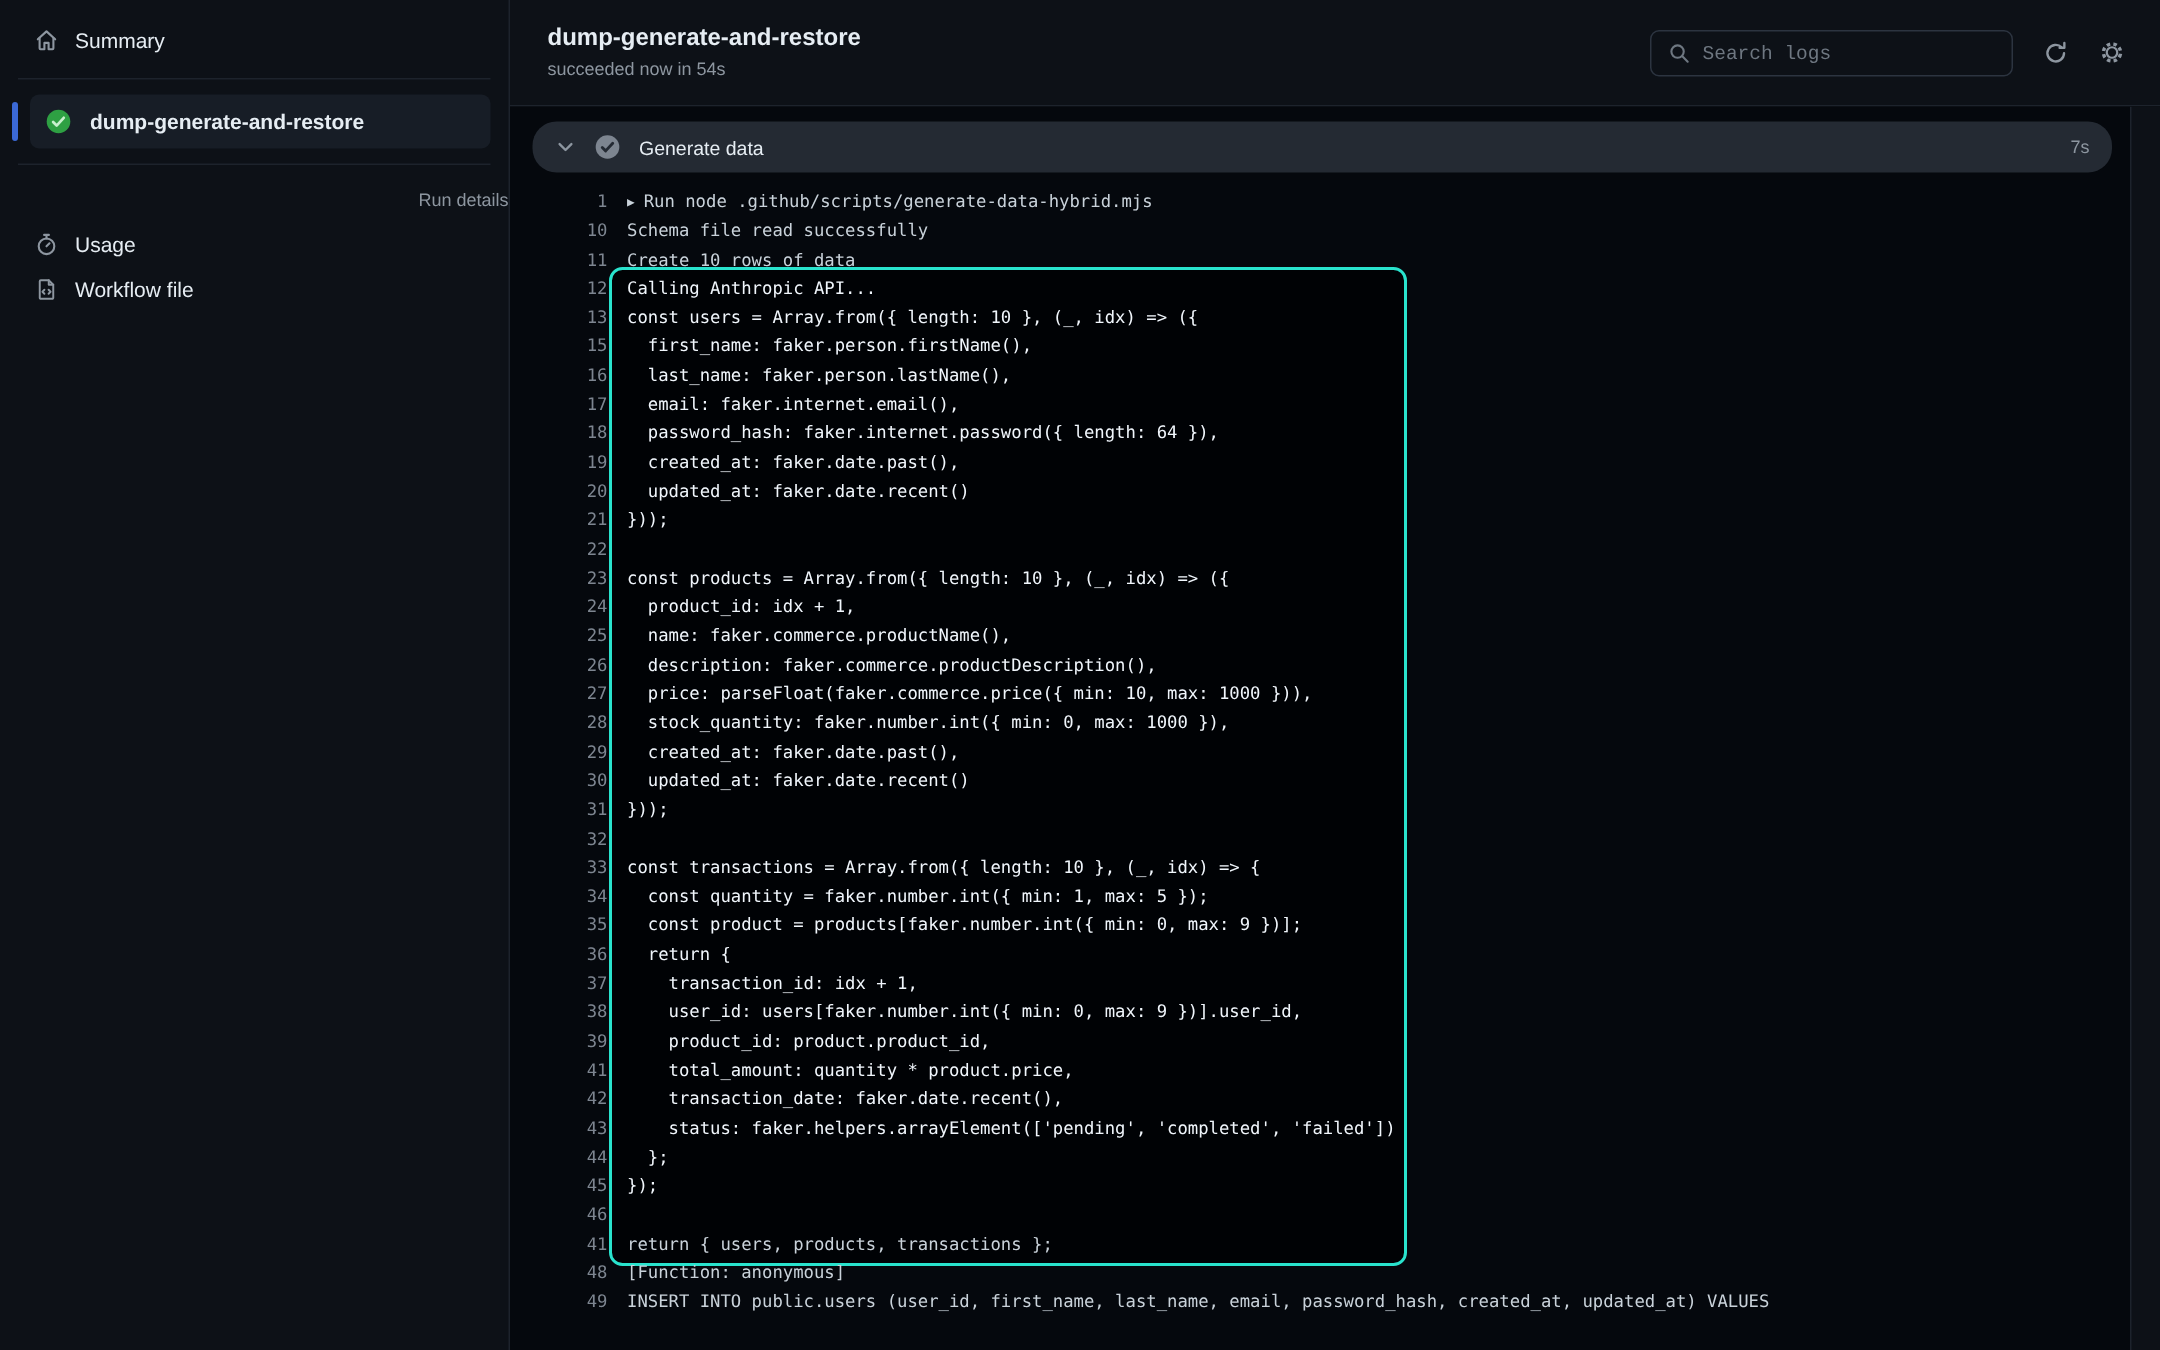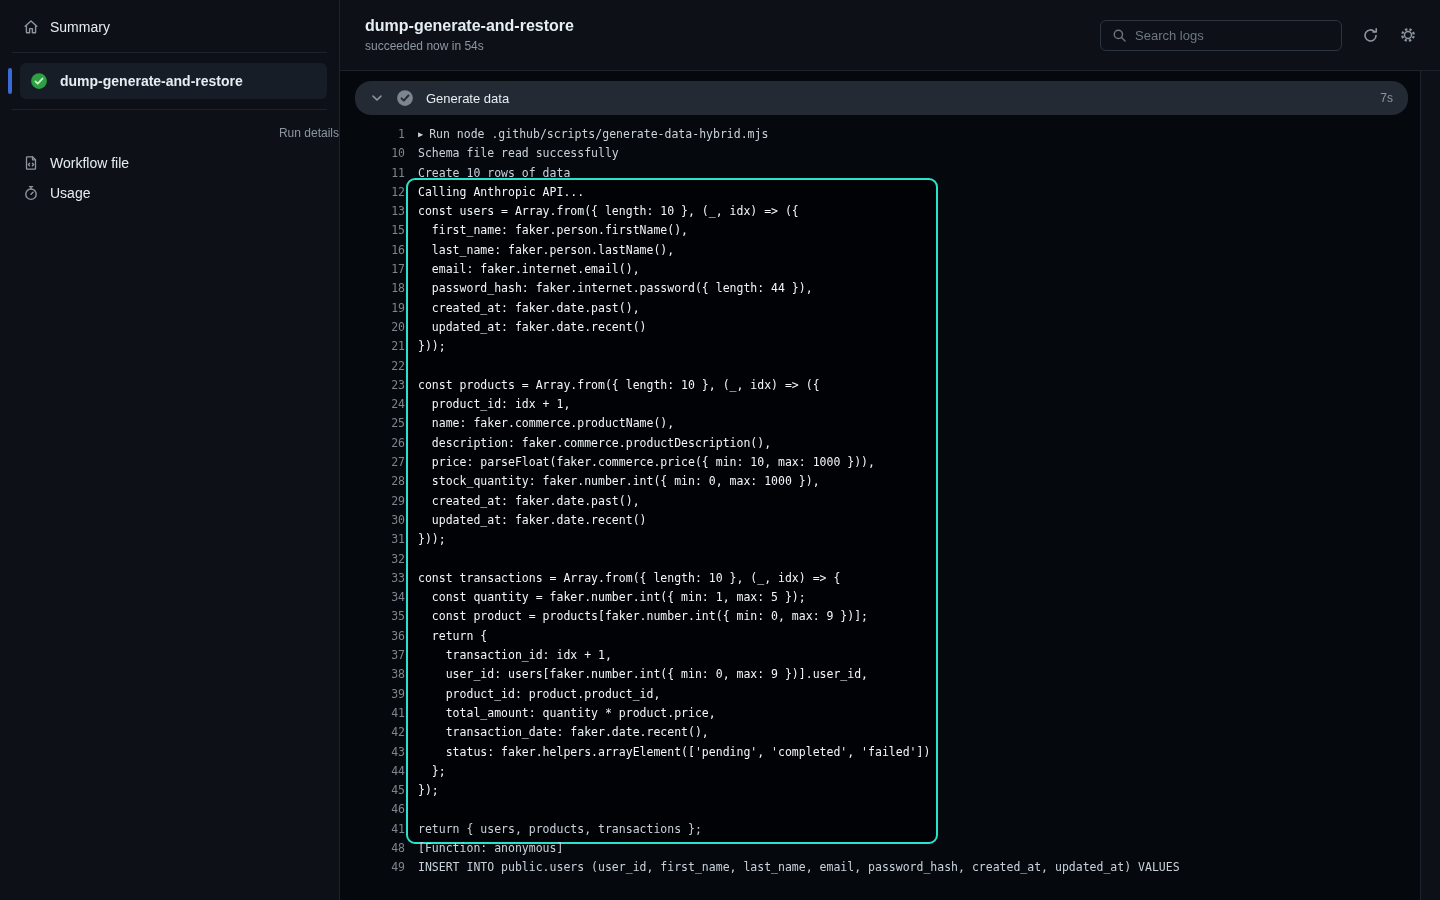--- a/index.html
+++ b/index.html
@@ -38,21 +38,21 @@
   .job-item .label{font-size:14px;font-weight:700;color:var(--text);}
   .check-green{width:18px;height:18px;flex:0 0 18px;}
 
   
   .main{flex:1;display:flex;flex-direction:column;height:100%;position:relative;}
   .main-header{height:71px;flex:0 0 71px;background:var(--page-bg);border-bottom:1px solid var(--border);
     display:flex;align-items:center;padding:0 22px 0 25px;}
   .title-block{display:flex;flex-direction:column;gap:4px;}
   .run-title{font-size:16px;font-weight:700;color:var(--text);}
   .run-subtitle{font-size:12px;color:var(--muted);}
-  .header-controls{margin-left:auto;display:flex;align-items:center;gap:18px;}
+  .header-controls{margin-left:auto;display:flex;align-items:center;gap:18px;font-family:Liberation Mono, monospace;}
   .search-box{display:flex;align-items:center;gap:8px;width:242px;height:31px;border:1px solid #2c3440;
     border-radius:6px;padding:0 10px;background:var(--page-bg);}
   .search-box input{flex:1;background:transparent;border:none;outline:none;color:var(--text);
     font-size:13px;font-family:inherit;}
   .search-box input::placeholder{color:var(--faint);}
   .icon-btn{width:20px;height:20px;color:var(--muted);display:inline-flex;align-items:center;
     justify-content:center;cursor:pointer;background:none;border:none;}
 
   
   .log-wrap{flex:1;display:flex;background:var(--log-bg);position:relative;overflow:hidden;}
@@ -106,37 +106,37 @@
         <span class="label">dump-generate-and-restore</span>
       </div>
     </div>
 
     <div class="divider"></div>
 
     <div class="side-heading">Run details</div>
 
     <div class="side-item">
       <span class="ic">
+        <svg viewBox="0 0 16 16" width="16" height="16" fill="none" stroke="currentColor" stroke-width="1.4" stroke-linecap="round">
+          <circle cx="8" cy="9.2" r="5.2"></circle>
+            <path d="M8 4V2.2M6.4 1.6h3.2M8 9.2l2-2"></path>
+        </svg>
+      </span>
+      <span>Usage</span>
+    </div>
+
+    <div class="side-item">
+      <span class="ic">
         <svg viewBox="0 0 16 16" width="16" height="16" fill="none" stroke="currentColor" stroke-width="1.3" stroke-linecap="round" stroke-linejoin="round">
           <path d="M9.5 1.8H4.2a.7.7 0 0 0-.7.7v11a.7.7 0 0 0 .7.7h7.6a.7.7 0 0 0 .7-.7V4.8z"></path>
           <path d="M9.5 1.8v3h3"></path>
             <path d="M6.6 8.2 5.3 9.5l1.3 1.3M9.4 8.2l1.3 1.3-1.3 1.3"></path>
         </svg>
       </span>
       <span>Workflow file</span>
-    </div>
-
-    <div class="side-item">
-      <span class="ic">
-        <svg viewBox="0 0 16 16" width="16" height="16" fill="none" stroke="currentColor" stroke-width="1.4" stroke-linecap="round">
-          <circle cx="8" cy="9.2" r="5.2"></circle>
-            <path d="M8 4V2.2M6.4 1.6h3.2M8 9.2l2-2"></path>
-        </svg>
-      </span>
-      <span>Usage</span>
     </div>
   </nav>
 
   <div class="main">
 
     <header class="main-header">
       <div class="title-block">
         <div class="run-title">dump-generate-and-restore</div>
         <div class="run-subtitle">succeeded now in 54s</div>
       </div>
@@ -213,21 +213,21 @@
             <div class="log-row in-box">
     <span class="ln">16</span>
     <span class="lt"><span class="txt">  last_name: faker.person.lastName(),</span></span>
   </div>
             <div class="log-row in-box">
     <span class="ln">17</span>
     <span class="lt"><span class="txt">  email: faker.internet.email(),</span></span>
   </div>
             <div class="log-row in-box">
     <span class="ln">18</span>
-    <span class="lt"><span class="txt">  password_hash: faker.internet.password({ length: 44 }),</span></span>
+    <span class="lt"><span class="txt">  password_hash: faker.internet.password({ length: 64 }),</span></span>
   </div>
             <div class="log-row in-box">
     <span class="ln">19</span>
     <span class="lt"><span class="txt">  created_at: faker.date.past(),</span></span>
   </div>
             <div class="log-row in-box">
     <span class="ln">20</span>
     <span class="lt"><span class="txt">  updated_at: faker.date.recent()</span></span>
   </div>
             <div class="log-row in-box">

